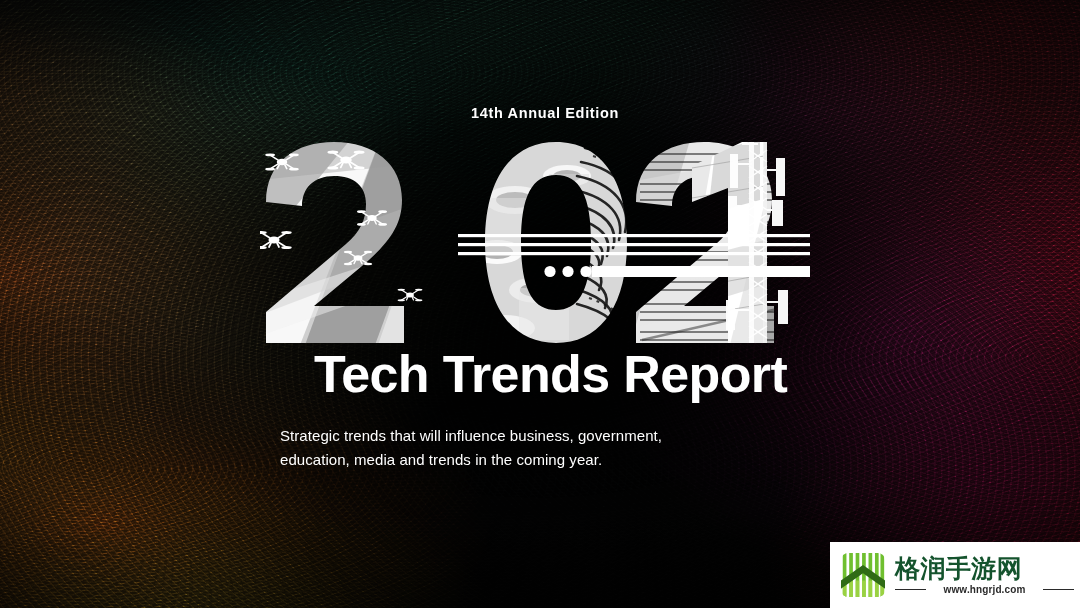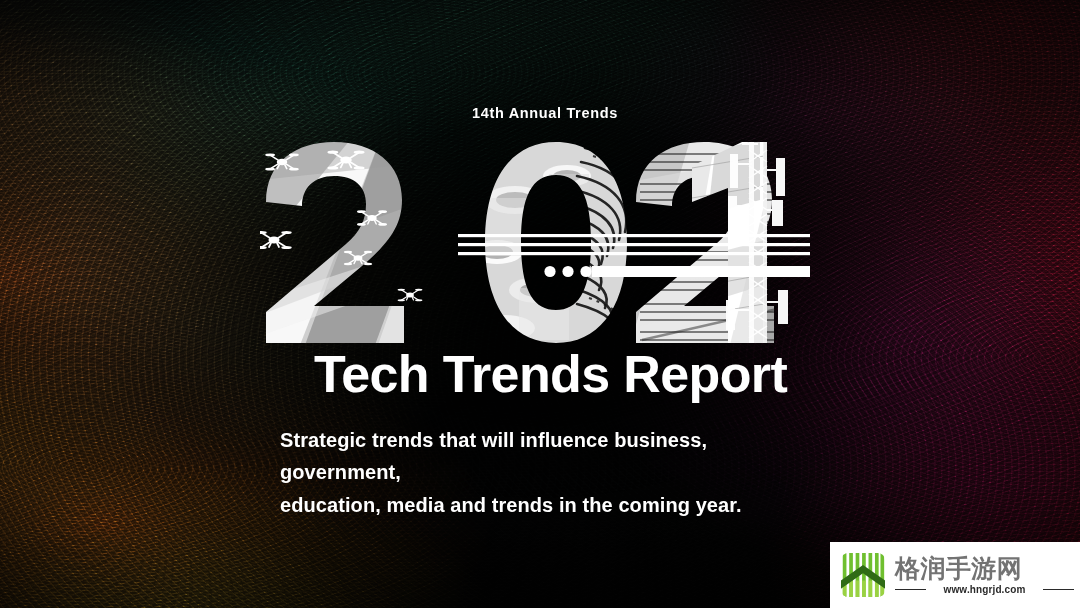--- a/index.html
+++ b/index.html
@@ -144,40 +144,40 @@
     font-weight:bold;
     letter-spacing:-.012em;
     text-align:center;
     padding-left:21px;
   }
   .subtitle{
     position:absolute;left:50%;top:424px;
     transform:translateX(-50%);
     width:520px;
     color:#fff;
-    font-size:20px;line-height:1.62;
-    font-weight:bold;
+    font-size:15px;line-height:1.62;
+    font-weight:normal;
     letter-spacing:.004em;
     text-align:left;
   }
 
   
   .watermark{
     position:absolute;right:0;bottom:0;
     width:250px;height:66px;
     background:#ffffff;
     z-index:20;
     display:flex;align-items:center;
     padding:0 6px 0 10px;
     box-sizing:border-box;
   }
   .wm-logo{width:46px;height:46px;flex:0 0 46px;}
   .wm-text{flex:1;margin-left:9px;}
   .wm-cn{
-    color:#737373;
+    color:#14532d;
     font-size:25px;line-height:1;
     font-weight:bold;
     letter-spacing:.018em;
     white-space:nowrap;
   }
   .wm-url-row{
     display:flex;align-items:center;
     margin-top:4px;gap:18px;
   }
   .wm-rule{flex:1;height:1px;background:#2a2a2a;}
@@ -203,21 +203,21 @@
     <div class="bg-layer bg-red"></div>
     <div class="bg-layer bg-swirl-a"></div>
     <div class="bg-layer bg-swirl-b"></div>
     <div class="bg-layer bg-swirl-c"></div>
     <div class="bg-layer bg-swirl-d"></div>
     <div class="bg-layer bg-vignette"></div>
   </div>
 
   <div class="lockup">
 
-    <div class="eyebrow">14th Annual Trends</div>
+    <div class="eyebrow">14th Annual Edition</div>
 
     <div class="year-wrap">
       <svg class="year-svg" viewBox="0 0 560 205">
         <defs>
 
           <pattern id="texArch" width="560" height="205" patternUnits="userSpaceOnUse">
             <rect width="560" height="205" fill="#cfcfcf"></rect>
             <g>
               <polygon points="0,0 120,0 40,205 -60,205" fill="#ffffff" opacity=".85"></polygon>
               <polygon points="120,0 190,0 115,205 45,205" fill="#8e8e8e" opacity=".75"></polygon>

